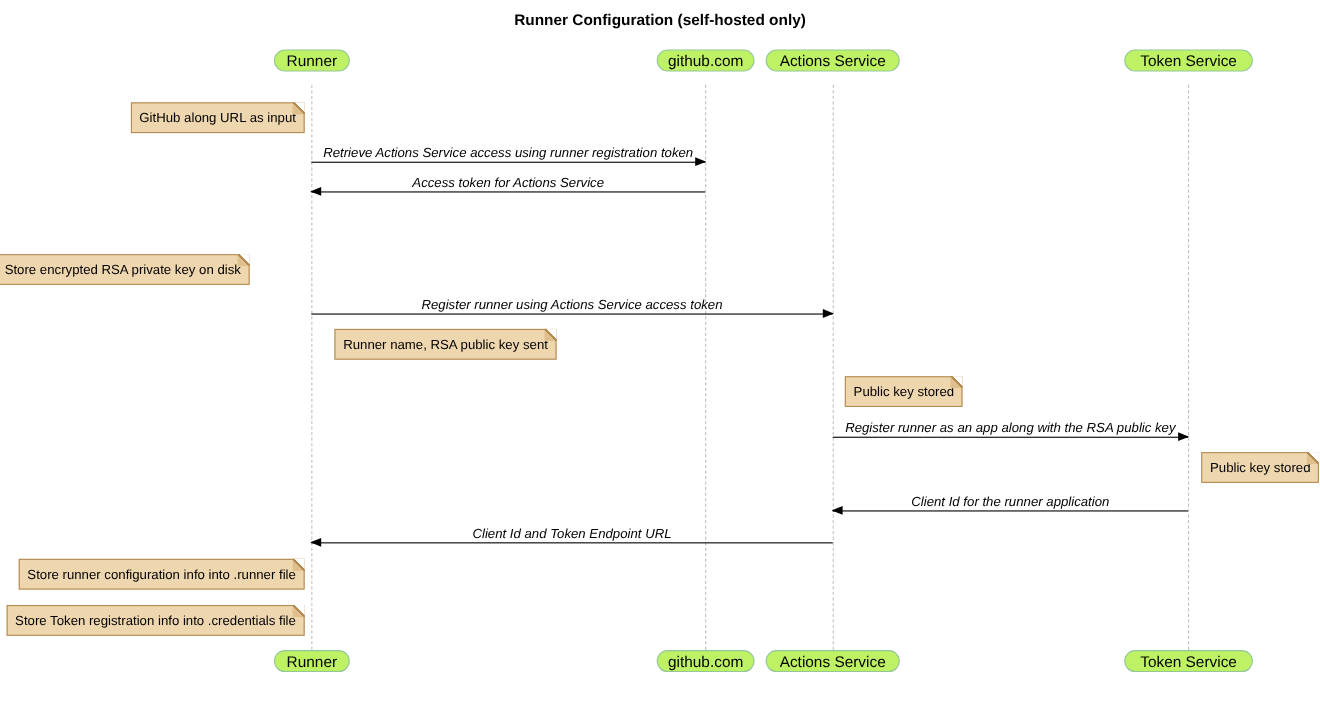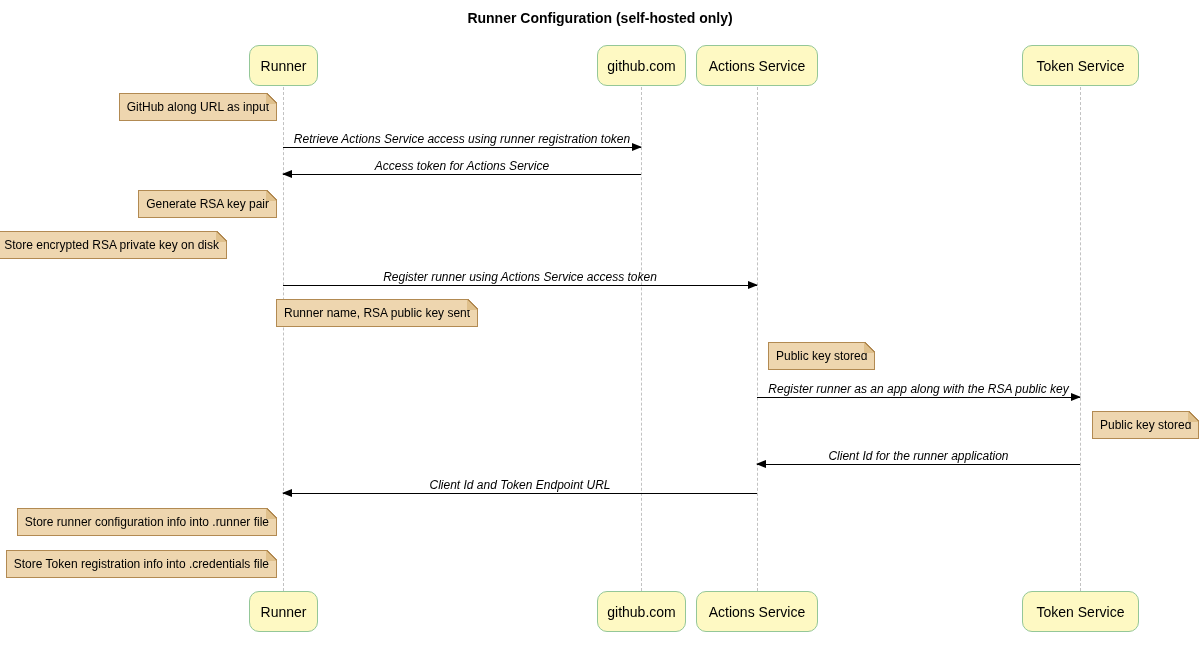--- a/index.html
+++ b/index.html
@@ -20,22 +20,22 @@
     position: absolute;
     top: 10px;
     left: 0;
     width: 1200px;
     text-align: center;
     font-size: 14px;
     font-weight: bold;
   }
   .participant {
     position: absolute;
-    height: 41px;
-    background: #fef9c3;
+    height: 20px;
+    background: #bef264;
     border: 1px solid #94C798;
     border-radius: 10px;
     display: flex;
     align-items: center;
     justify-content: center;
     font-size: 14px;
     box-sizing: border-box;
     white-space: nowrap;
   }
   .lifeline {
@@ -166,31 +166,27 @@
   <div class="message" style="left:283px; top:493px; width:474px;">
     <div class="msg-label">Client Id and Token Endpoint URL</div>
     <div class="arr-l"></div>
   </div>
 
   <div class="note" style="right:923px; top:93px;">
     <span class="fold"></span>
     <span>GitHub along URL as input</span>
   </div>
 
-  <div class="note" style="right:923px; top:190px;">
-    <span class="fold"></span>
-    <span>Generate RSA key pair</span>
-  </div>
 
   <div class="note" style="right:973px; top:231px;padding-left:48px;">
     <span class="fold"></span>
     <span>Store encrypted RSA private key on disk</span>
   </div>
 
-  <div class="note" style="left:276px; top:299px;">
+  <div class="note" style="left:304px; top:299px;">
     <span class="fold"></span>
     <span>Runner name, RSA public key sent</span>
   </div>
 
   <div class="note" style="left:768px; top:342px;">
     <span class="fold"></span>
     <span>Public key stored</span>
   </div>
 
   <div class="note" style="left:1092px; top:411px;">

